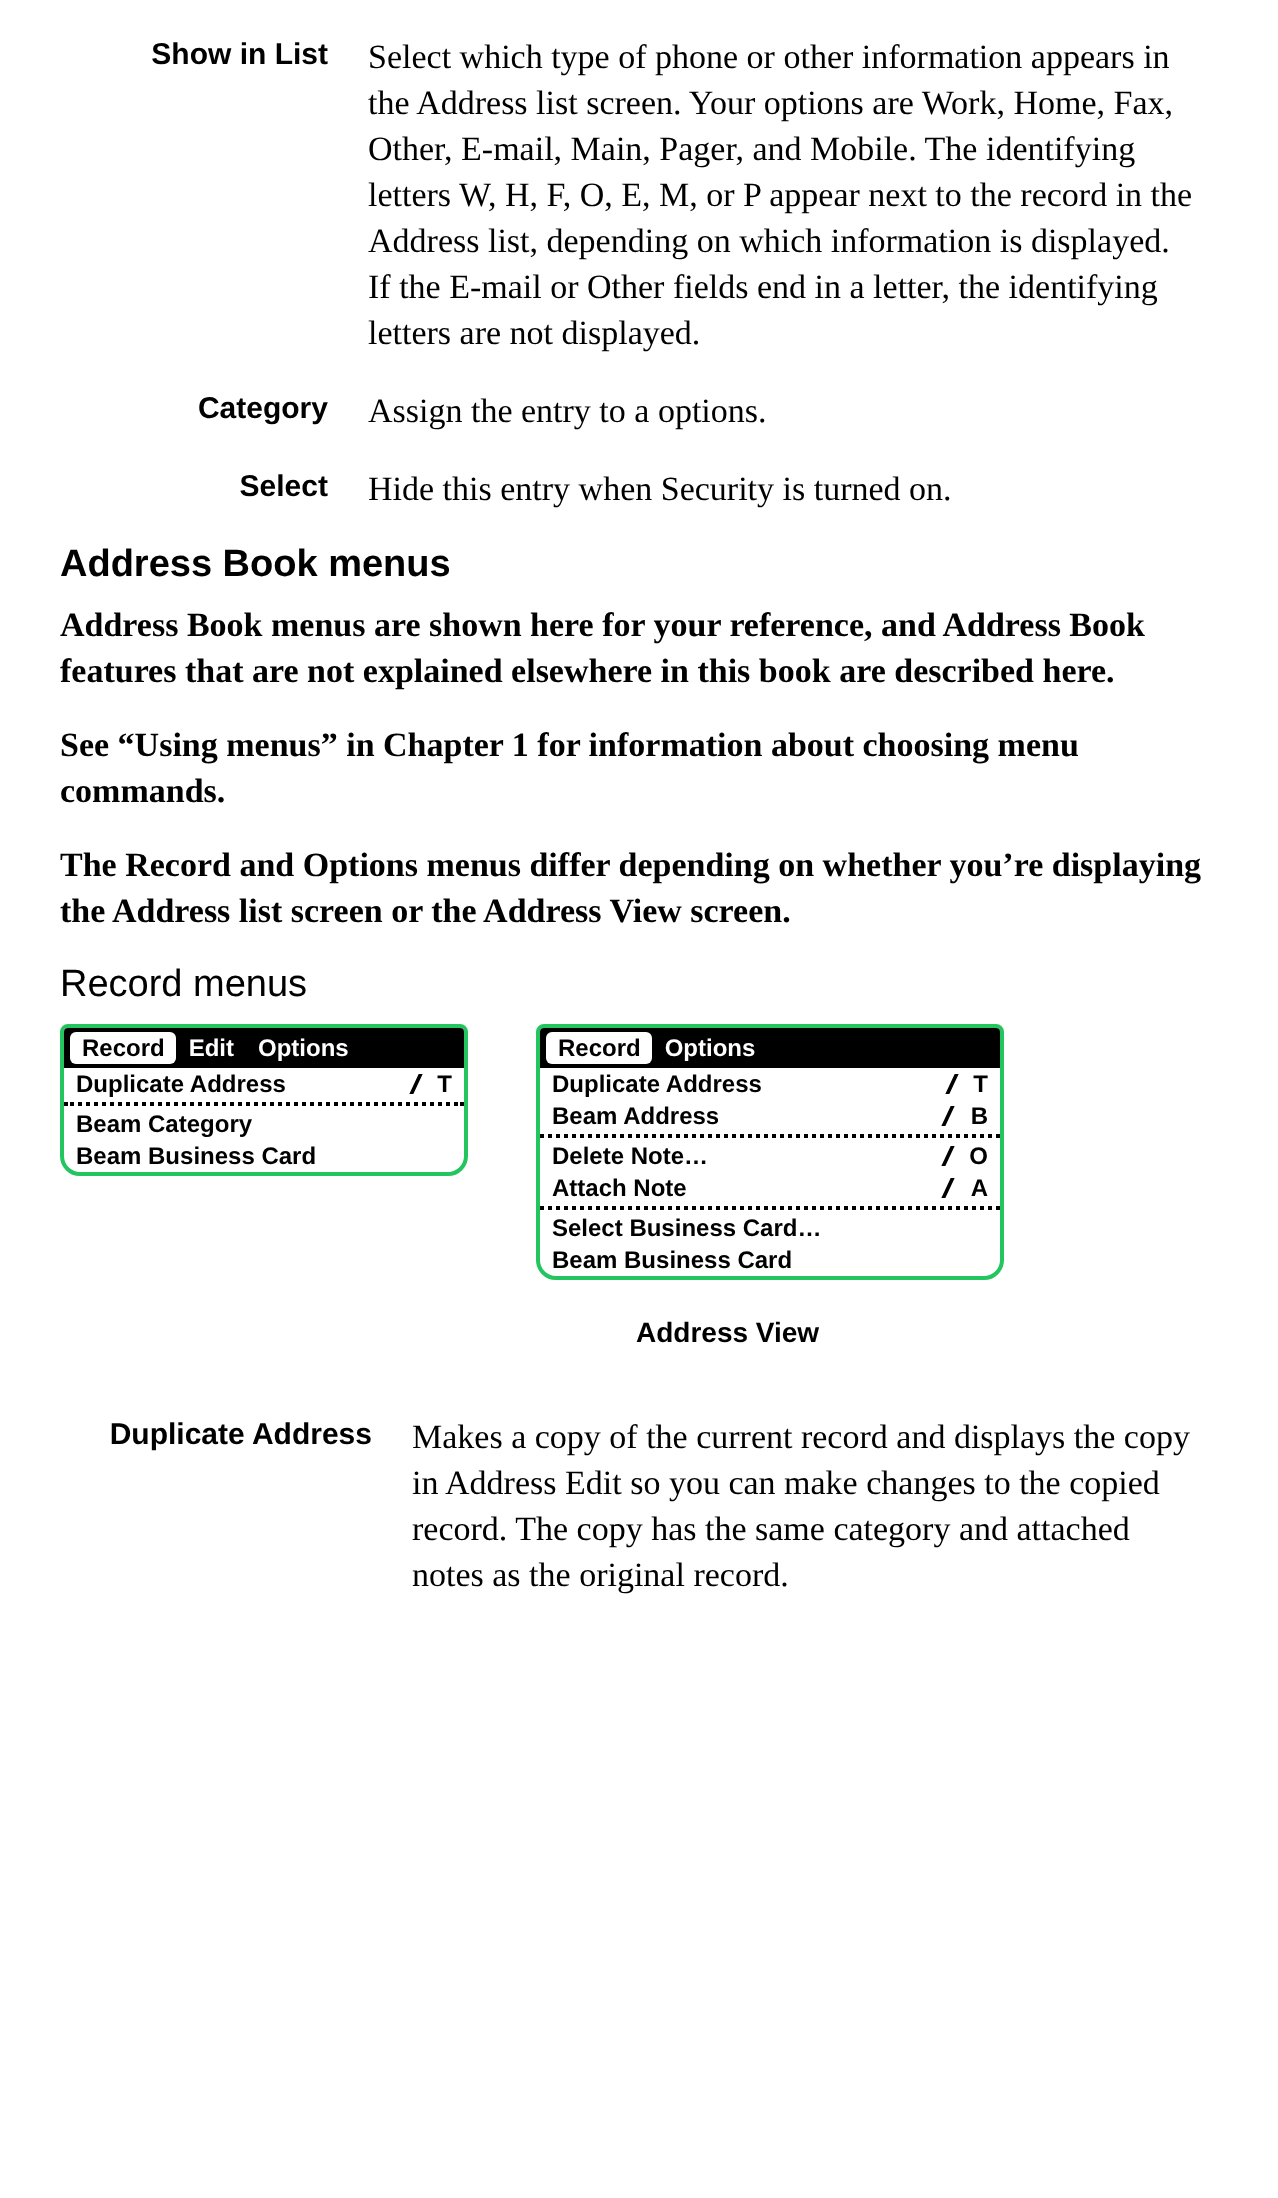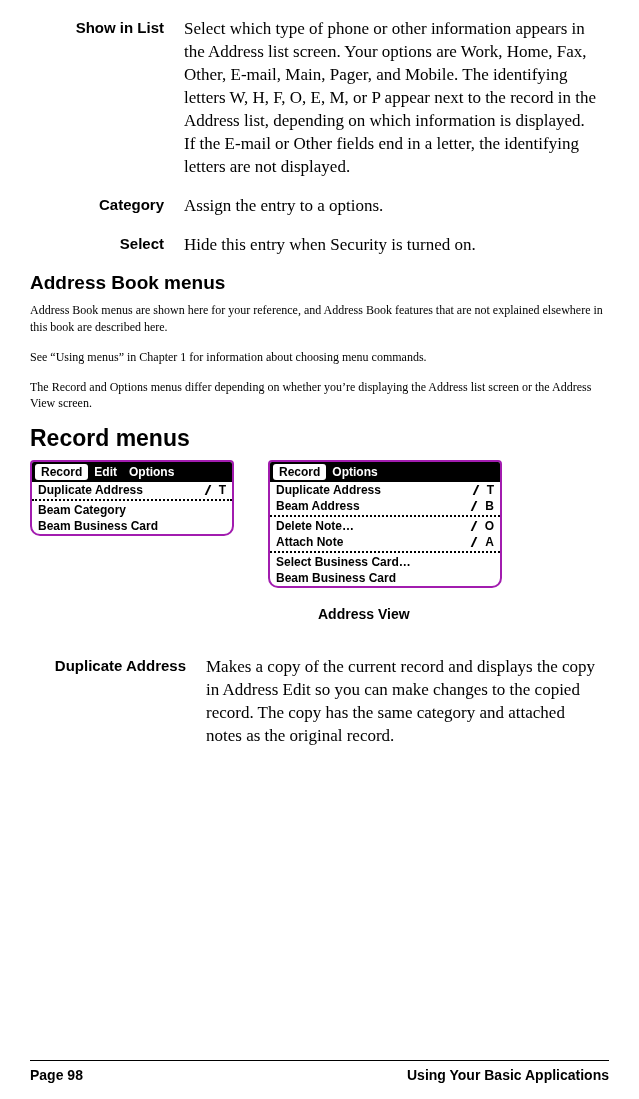--- a/index.html
+++ b/index.html
@@ -35,38 +35,39 @@
     padding-right: 14px;
   }
   .h2 {
     font-family: Verdana, Arial, sans-serif;
     font-weight: bold;
     font-size: 19px;
     margin: 6px 0 8px 0;
   }
   .h3 {
     font-family: Verdana, Arial, sans-serif;
-    font-weight: bold;
-    font-size: 23px;
+    font-weight: normal;
+    font-size: 19px;
     margin: 8px 0 8px 0;
   }
   p.body {
-    font-size: 12px;
+    font-size: 17px;
     line-height: 1.35;
     margin: 0 0 14px 0;
+    font-weight: bold;
   }
   .menus-row {
     display: flex;
     gap: 34px;
     align-items: flex-start;
     margin-top: 6px;
   }
   .palm-menu {
     display: inline-block;
-    border: 2px solid #a21caf;
+    border: 2px solid #22c55e;
     border-radius: 4px 4px 10px 10px;
     background: #fff;
     overflow: hidden;
     font-family: Verdana, Arial, sans-serif;
   }
   .palm-menubar {
     display: flex;
     background: #000;
     color: #fff;
     font-size: 12px;
@@ -234,18 +235,14 @@
 
   <table class="def-table second" style="margin-top:28px">
     <tbody>
         <tr>
       <td class="term">Duplicate Address</td>
       <td>Makes a copy of the current record and displays the copy in Address Edit so you can make changes to the copied record. The copy has the same category and attached notes as the original record.</td>
     </tr>
   </tbody>
     </table>
 
-  <div class="footer">
-    <span>Page 98</span>
-    <span>Using Your Basic Applications</span>
-  </div>
 
 </div>
 
 </body></html>

